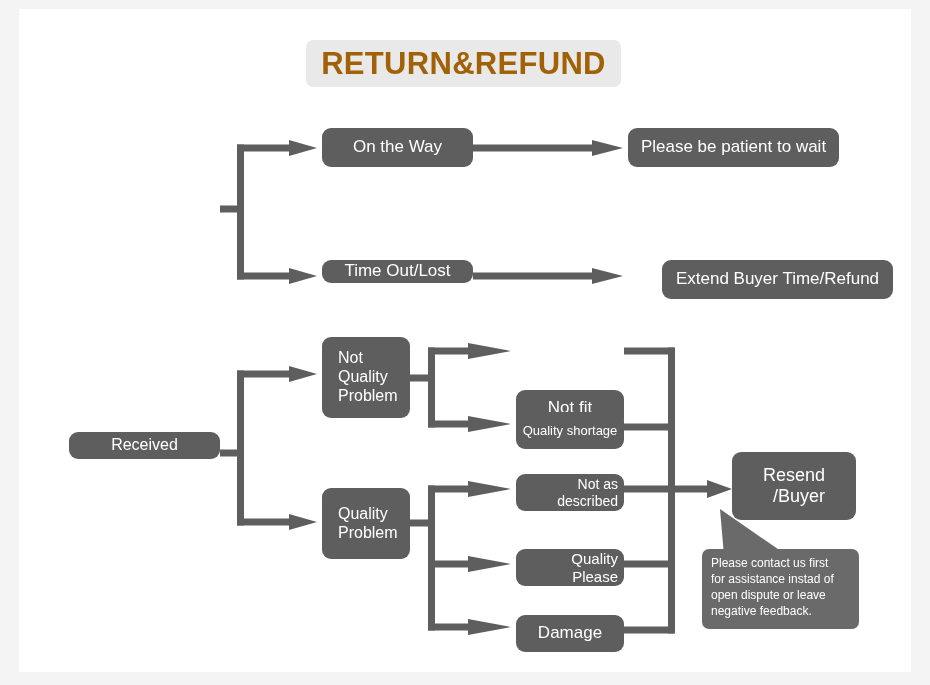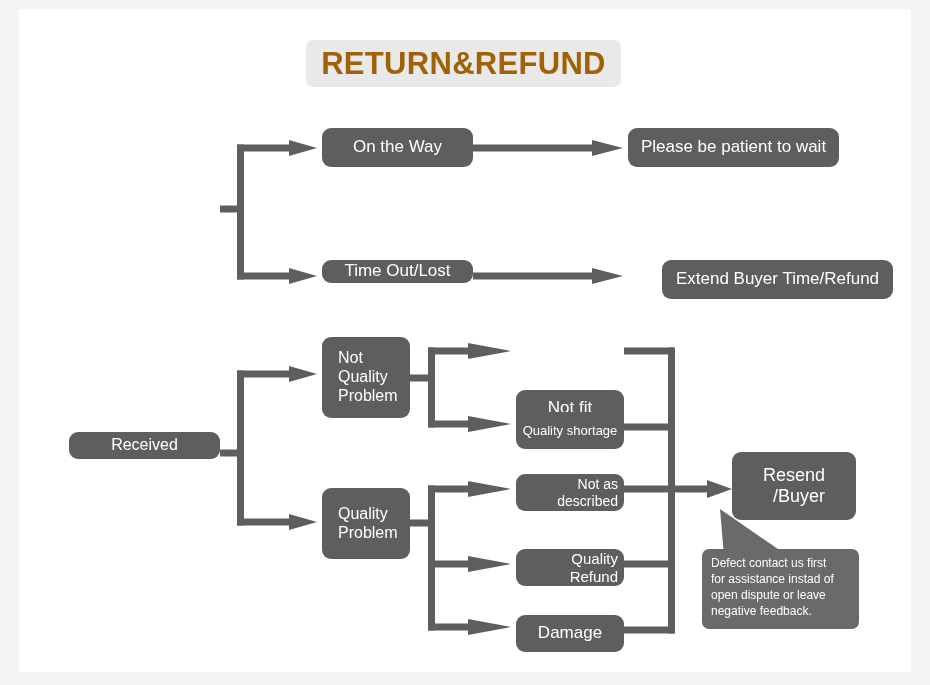--- a/index.html
+++ b/index.html
@@ -218,36 +218,36 @@
         <div>Problem</div>
       </div>
     </div>
 
     <div class="node n-notfit">Not fit</div>
 
     <div class="node n-shortage">Quality shortage</div>
 
     <div class="node n-notdesc">Not as described</div>
 
-    <div class="node n-defect">Quality Refund</div>
+    <div class="node n-defect">Quality Please</div>
 
     <div class="node n-damage">Damage</div>
 
     <div class="node n-resend">
       <div>
         <div>Resend</div>
         <div>/Buyer</div>
       </div>
     </div>
 
     <svg class="callout-tail" viewBox="0 0 110 60" xmlns="http://www.w3.org/2000/svg">
       <polygon points="18,5 22,52 86,52" fill="#6a6a6a"></polygon>
     </svg>
 
     <div class="callout">
-      <div>Defect contact us first</div>
+      <div>Please contact us first</div>
       <div>for assistance instad of</div>
       <div>open dispute or leave</div>
       <div>negative feedback.</div>
     </div>
 
   </div>
 </div>
 
 </body></html>

